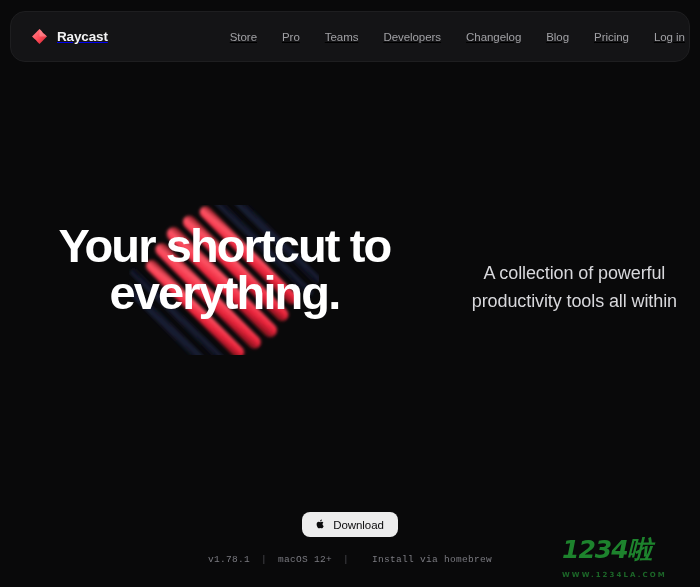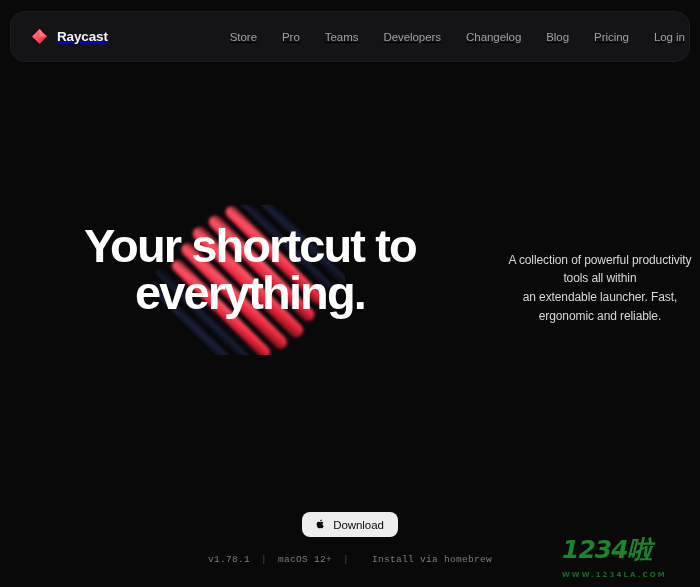--- a/index.html
+++ b/index.html
@@ -64,21 +64,21 @@
     font-size:47px; font-weight:700;
     line-height:1.0;
     letter-spacing:-1.9px;
     padding-top:4px;
   }
   .headline .l2 { display:block; }
   .subtitle {
     margin-top:22px;
     text-align:center;
     color:#d8d8dc;
-    font-size:12px; font-weight:400;
+    font-size:18px; font-weight:400;
     line-height:1.55; letter-spacing:-0.1px;
   }
 
   
   .cta { position:absolute; left:0; top:512px; width:700px; text-align:center; }
   .btn-download-main {
     display:inline-flex; align-items:center; justify-content:center; gap:7px;
     background:#ededed; color:#0b0b0c;
     border:none; border-radius:8px;
     height:25px; padding:0 14px 0 12px;
@@ -194,21 +194,20 @@
       </svg>
 
       <h1 class="headline">
         <span class="l1">Your shortcut to</span>
         <span class="l2">everything.</span>
       </h1>
     </div>
 
     <p class="subtitle">
       <span>A collection of powerful productivity tools all within</span><br>
-      <span>an extendable launcher. Fast, ergonomic and reliable.</span>
     </p>
   </section>
 
   <div class="cta">
     <button class="btn-download-main">
       <span>
         <svg viewBox="0 0 24 24" width="12" height="12" fill="#0b0b0c" aria-hidden="true">
           <path d="M17.05 12.54c-.02-2.2 1.8-3.26 1.88-3.31-1.02-1.5-2.62-1.71-3.18-1.73-1.35-.14-2.64.79-3.33.79-.69 0-1.75-.77-2.87-.75-1.48.02-2.84.86-3.6 2.18-1.53 2.66-.39 6.6 1.1 8.76.73 1.06 1.6 2.25 2.74 2.2 1.1-.04 1.52-.71 2.85-.71 1.33 0 1.71.71 2.87.69 1.19-.02 1.94-1.08 2.66-2.14.84-1.23 1.19-2.42 1.21-2.48-.03-.01-2.32-.89-2.34-3.5zM14.9 5.6c.61-.74 1.02-1.77.91-2.8-.88.04-1.95.59-2.58 1.32-.56.65-1.05 1.7-.92 2.7.98.08 1.98-.5 2.59-1.22z"></path>
         </svg>
       </span>

